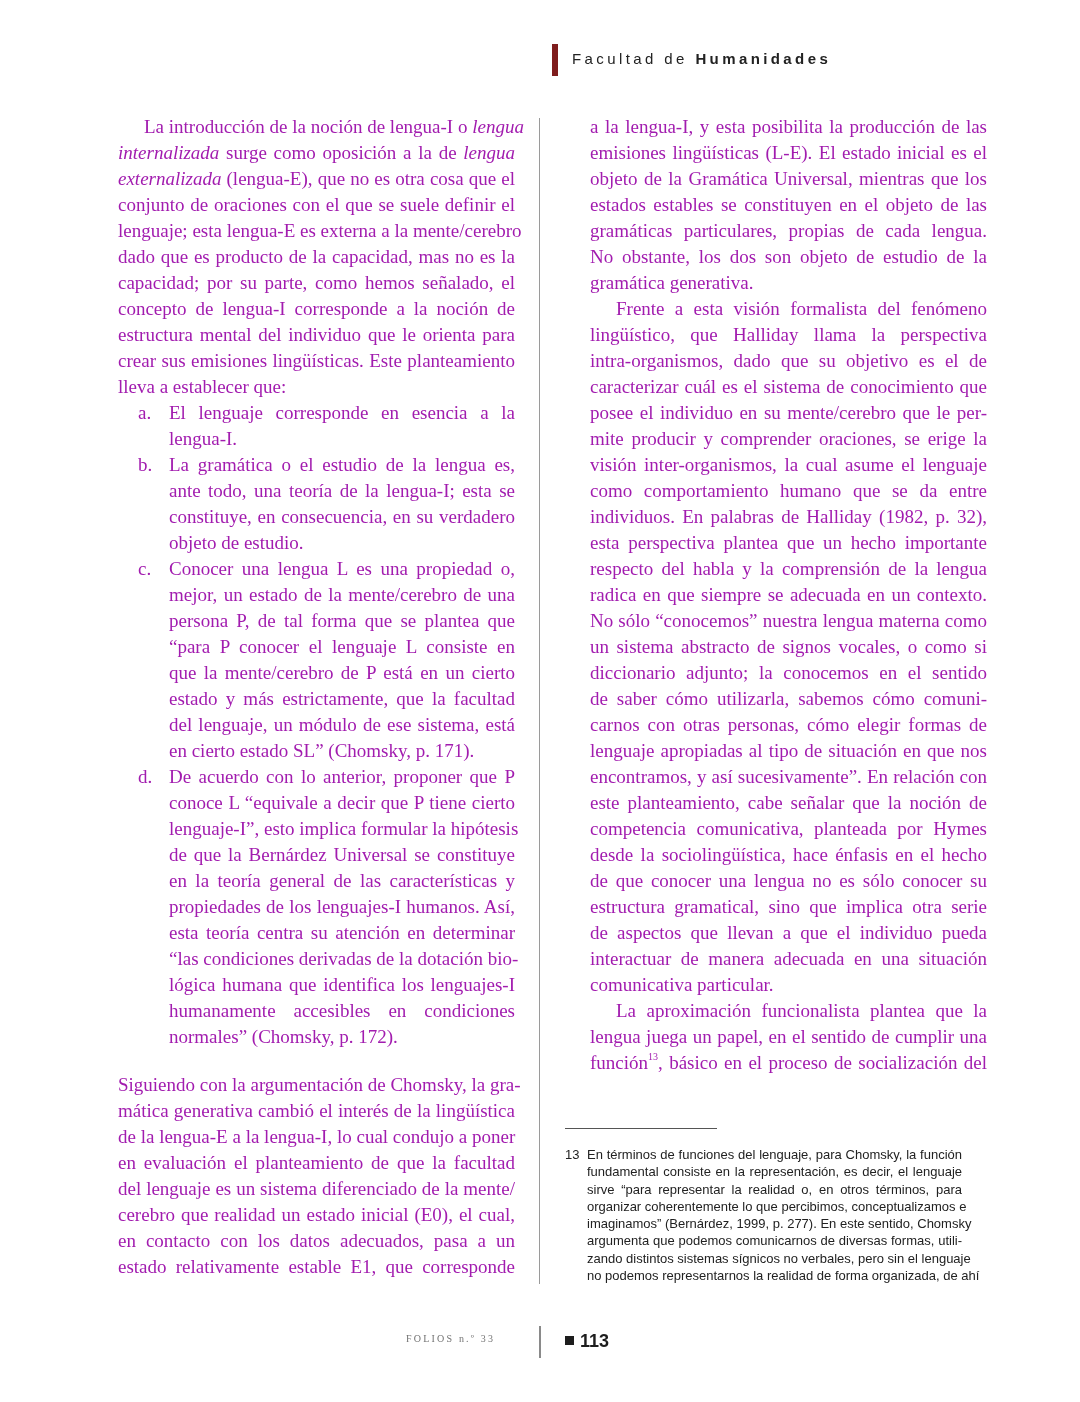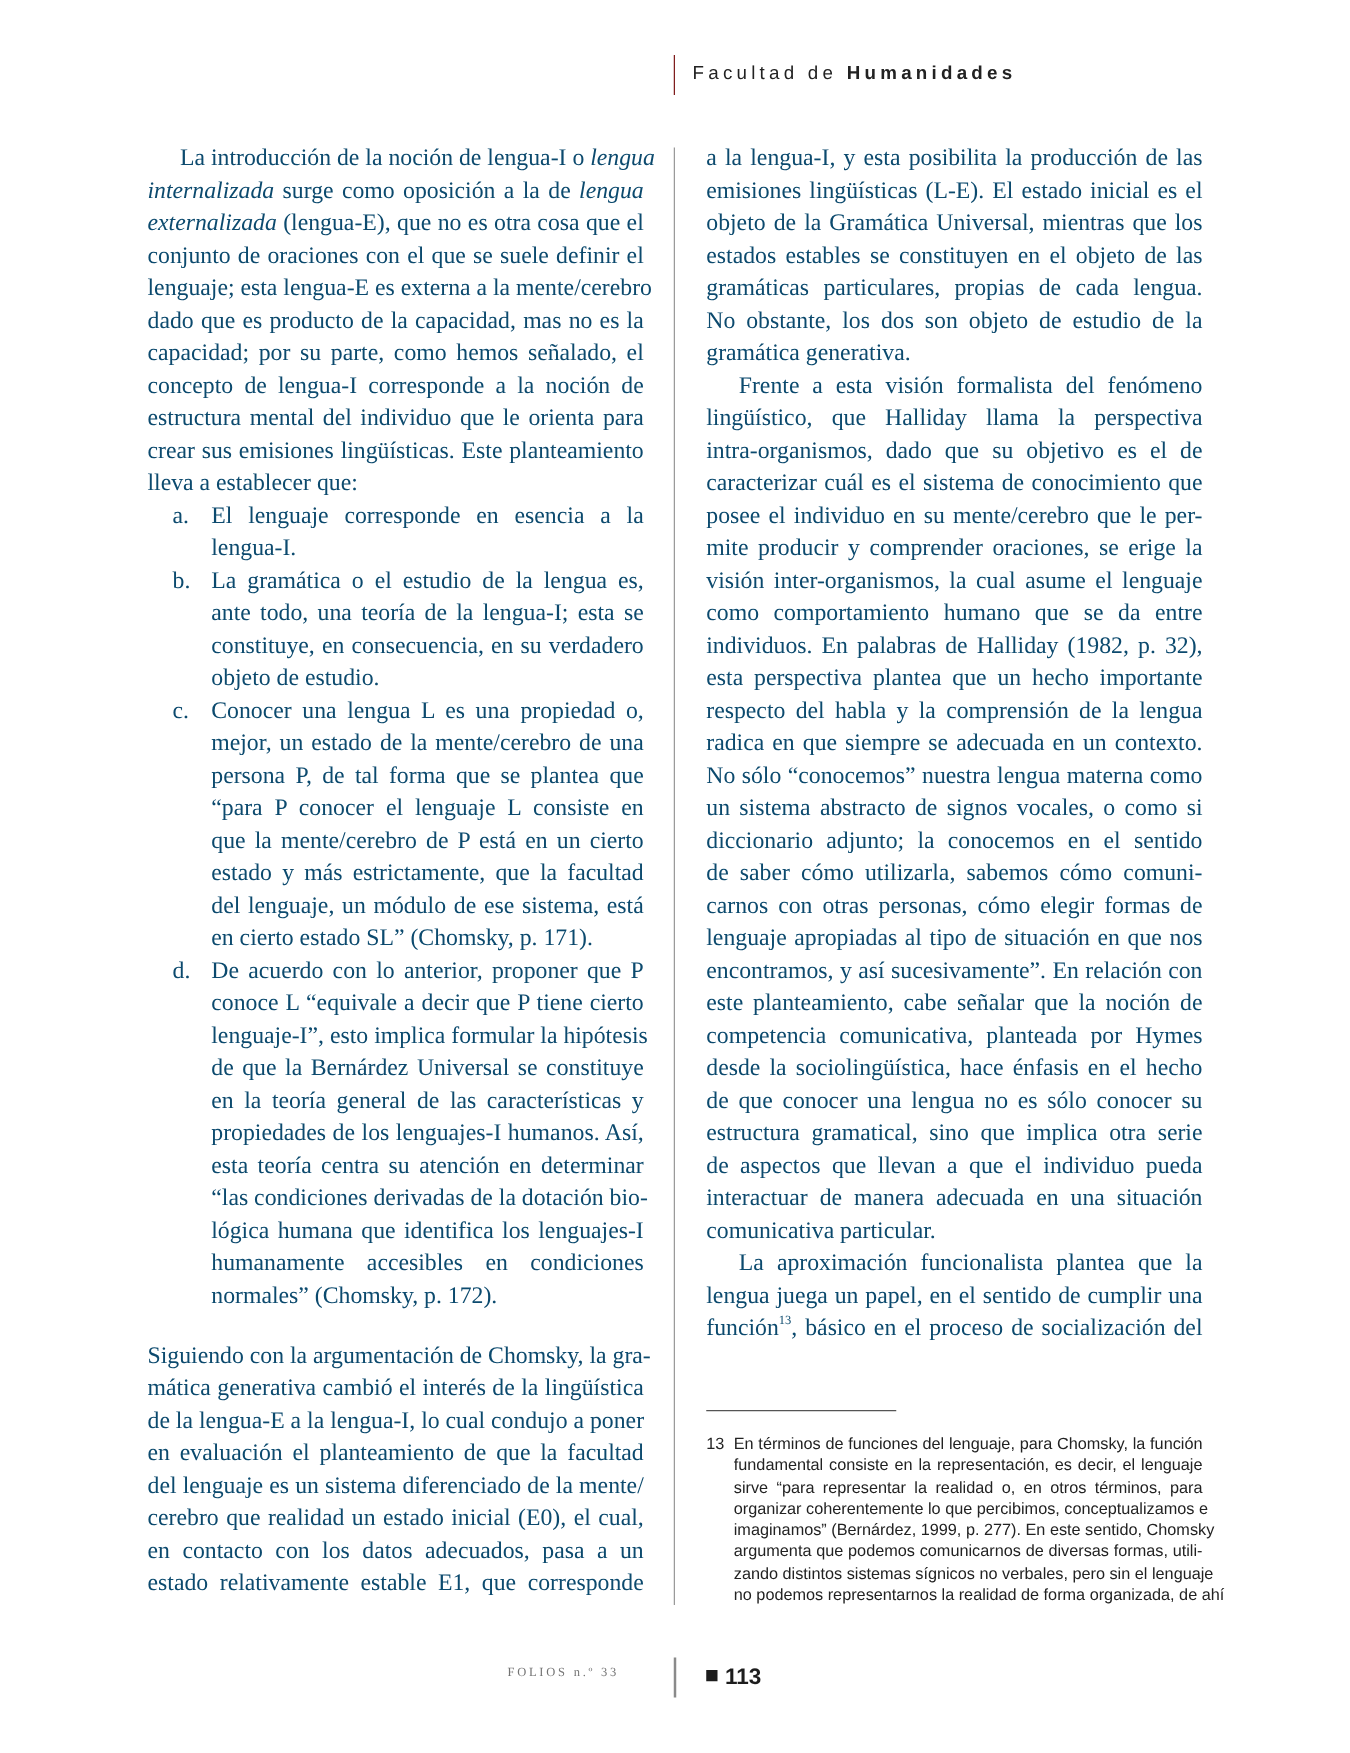--- a/index.html
+++ b/index.html
@@ -1,22 +1,22 @@
 <!DOCTYPE html>
 <html><head>
 <meta charset="utf-8">
 <style>
   html, body { margin: 0; padding: 0; background: #ffffff; }
   body { width: 1080px; height: 1402px; position: relative; overflow: hidden; color: #1d1d1d; }
-  .header { position: absolute; left: 539px; top: 44px; height: 32px; border-left: 1px solid #7f1d1d; }
+  .header { position: absolute; left: 552px; top: 44px; height: 32px; border-left: 6px solid #7f1d1d; }
   .header-text { position: absolute; left: 14px; top: 6px; white-space: nowrap; font-family: "Liberation Sans", sans-serif; font-size: 15px; letter-spacing: 3.4px; color: #222; }
   .header-text b { font-weight: bold; }
-  .col { position: absolute; top: 114px; font-family: "Liberation Serif", serif; font-size: 19px; color: #0c4a6e; }
+  .col { position: absolute; top: 114px; font-family: "Liberation Serif", serif; font-size: 19px; color: #a21caf; }
   .col-left { left: 118px; width: 397px; }
-  .col-right { left: 565px; width: 397px; }
+  .col-right { left: 590px; width: 397px; }
   .col-divider { position: absolute; left: 539px; top: 118px; width: 1px; height: 1166px; background: #9a9a9a; }
   .line { height: 26px; line-height: 26px; white-space: nowrap; text-align: justify; text-align-last: justify; overflow: visible; }
   .line.last { text-align-last: left; }
   .line.indent { padding-left: 26px; }
   .line.item-cont { padding-left: 51px; }
   .line.item-first { padding-left: 20px; }
   .line.item-first .marker { display: inline-block; width: 31px; text-align-last: left; }
   .line.item-first .item-text { display: inline-block; width: 346px; text-align: justify; text-align-last: justify; }
   .gap { height: 22px; }
   i { font-style: italic; }

